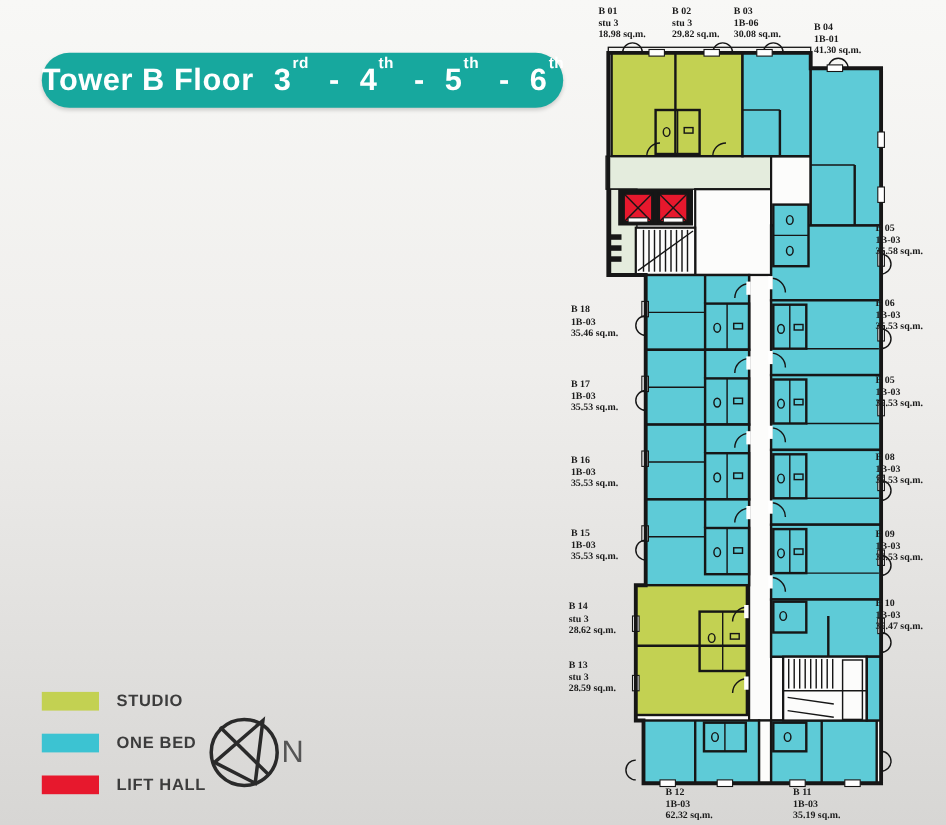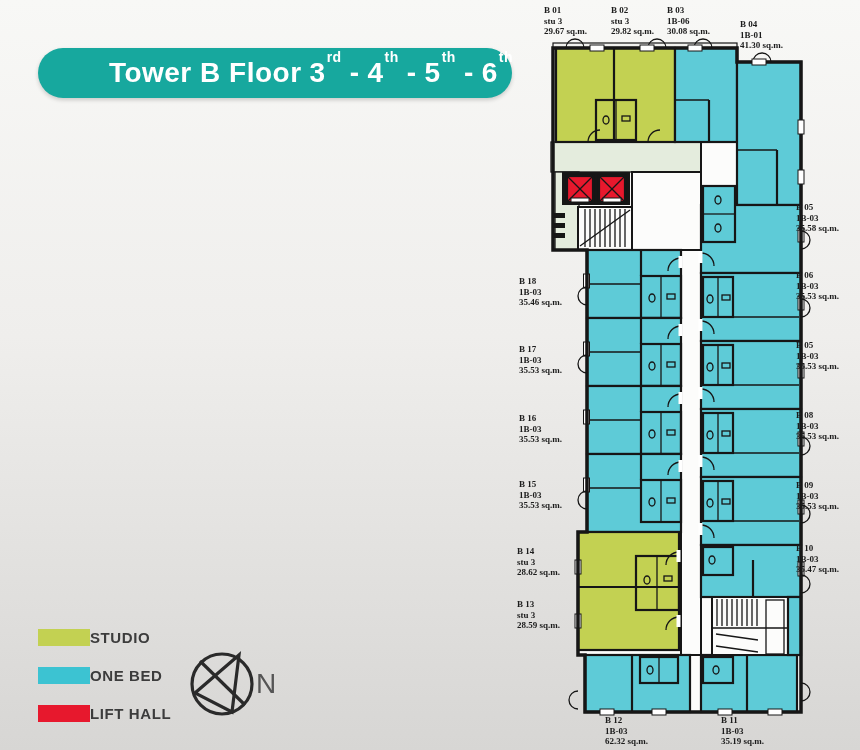--- a/index.html
+++ b/index.html
@@ -5,31 +5,31 @@
   html,body{margin:0;padding:0;}
   body{
     width:860px;height:750px;position:relative;overflow:hidden;
     background:linear-gradient(180deg,#f8f8f6 0%,#efeeec 45%,#e2e1df 75%,#d7d6d4 100%);
     font-family:"Liberation Sans",sans-serif;
   }
   
   .banner{
     position:absolute;left:38px;top:48px;width:474px;height:50px;
     background:#17a89e;border-radius:27px;
-    display:flex;align-items:center;justify-content:flex-end;
+    display:flex;align-items:center;justify-content:space-between;
     color:#fff;font-weight:bold;font-size:28px;letter-spacing:.5px;
     box-shadow:0 2px 4px rgba(0,0,0,.18);white-space:nowrap;
   }
   .banner .fl{margin-left:8px;}
   .banner .sep{margin-left:9px;}
   .banner sup{font-size:14px;position:relative;top:-10px;left:1px;}
   
   .legend-row{position:absolute;left:38px;display:flex;align-items:center;height:18px;}
   .legend-swatch{width:52px;height:17px;display:inline-block;}
-  .legend-label{margin-left:0;font-size:15px;font-weight:bold;color:#3c3c3c;letter-spacing:.6px;}
+  .legend-label{margin-left:16px;font-size:15px;font-weight:bold;color:#3c3c3c;letter-spacing:.6px;}
   #lg0{top:628px}#lg1{top:666px}#lg2{top:704px}
   
   .north-label{position:absolute;left:256px;top:668px;font-size:28px;color:#555;}
   
   .ul{position:absolute;width:64px;text-align:left;
       font-family:"Liberation Serif",serif;font-weight:bold;
       font-size:9px;line-height:10.5px;color:#1c1c1c;}
   .ul span{display:block;}
   #lb01{left:544px;top:5px}   #lb02{left:611px;top:5px}
   #lb03{left:667px;top:5px}   #lb04{left:740px;top:19px}
@@ -338,21 +338,21 @@
 <div class="legend-row" id="lg2">
   <span class="legend-swatch" style="background: rgb(231, 24, 45);"></span>
   <span class="legend-label">LIFT HALL</span>
 </div>
 
 <div class="north-label">N</div>
 
 <div class="ul" id="lb01">
     <span>B 01</span>
     <span>stu 3</span>
-    <span>29.67 sq.m.</span>
+    <span>18.98 sq.m.</span>
   </div>
 <div class="ul" id="lb02">
     <span>B 02</span>
     <span>stu 3</span>
     <span>29.82 sq.m.</span>
   </div>
 <div class="ul" id="lb03">
     <span>B 03</span>
     <span>1B-06</span>
     <span>30.08 sq.m.</span>

